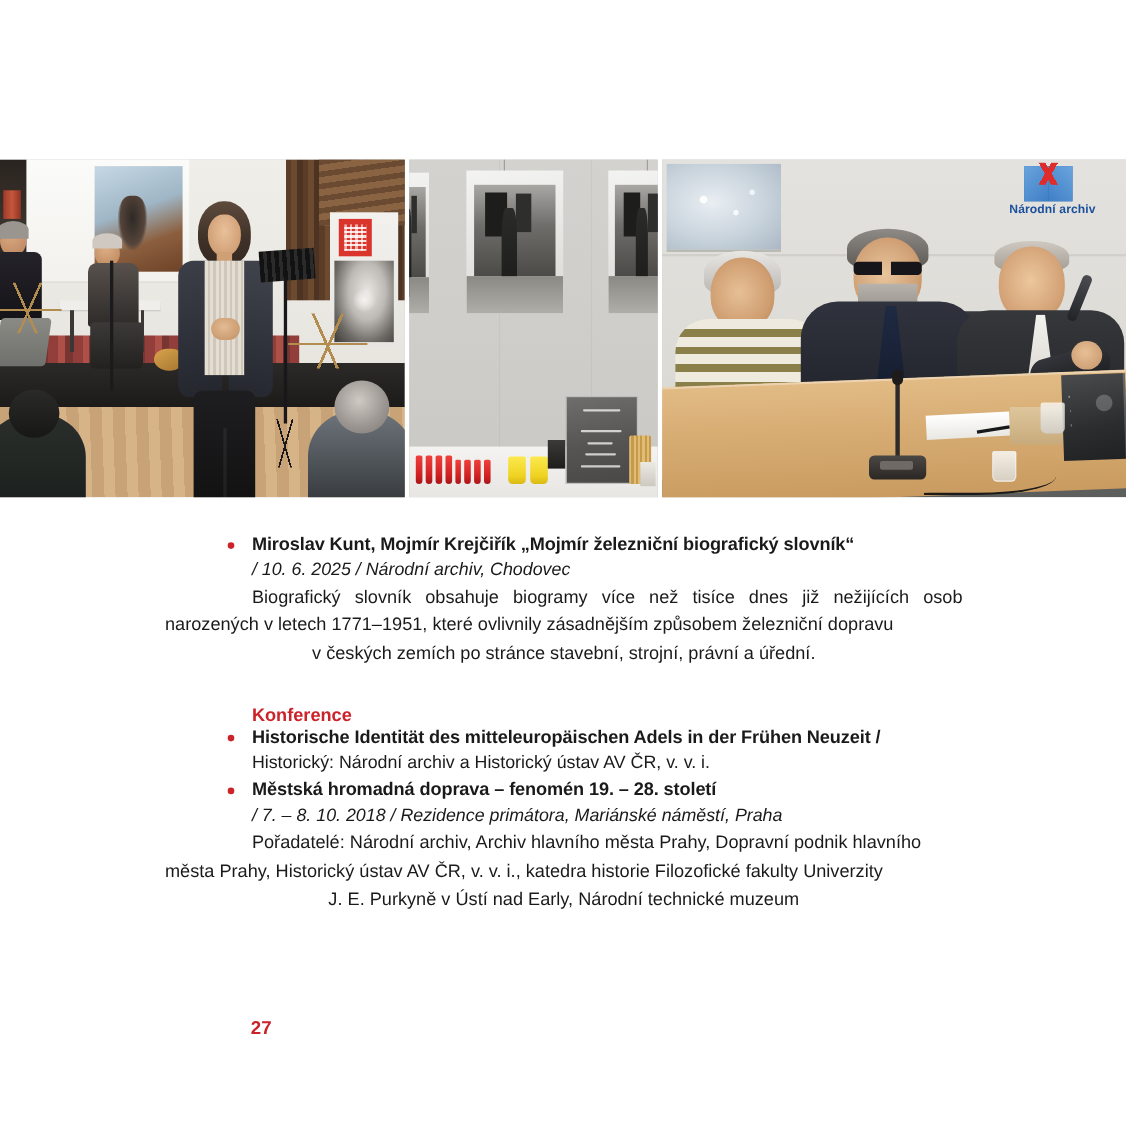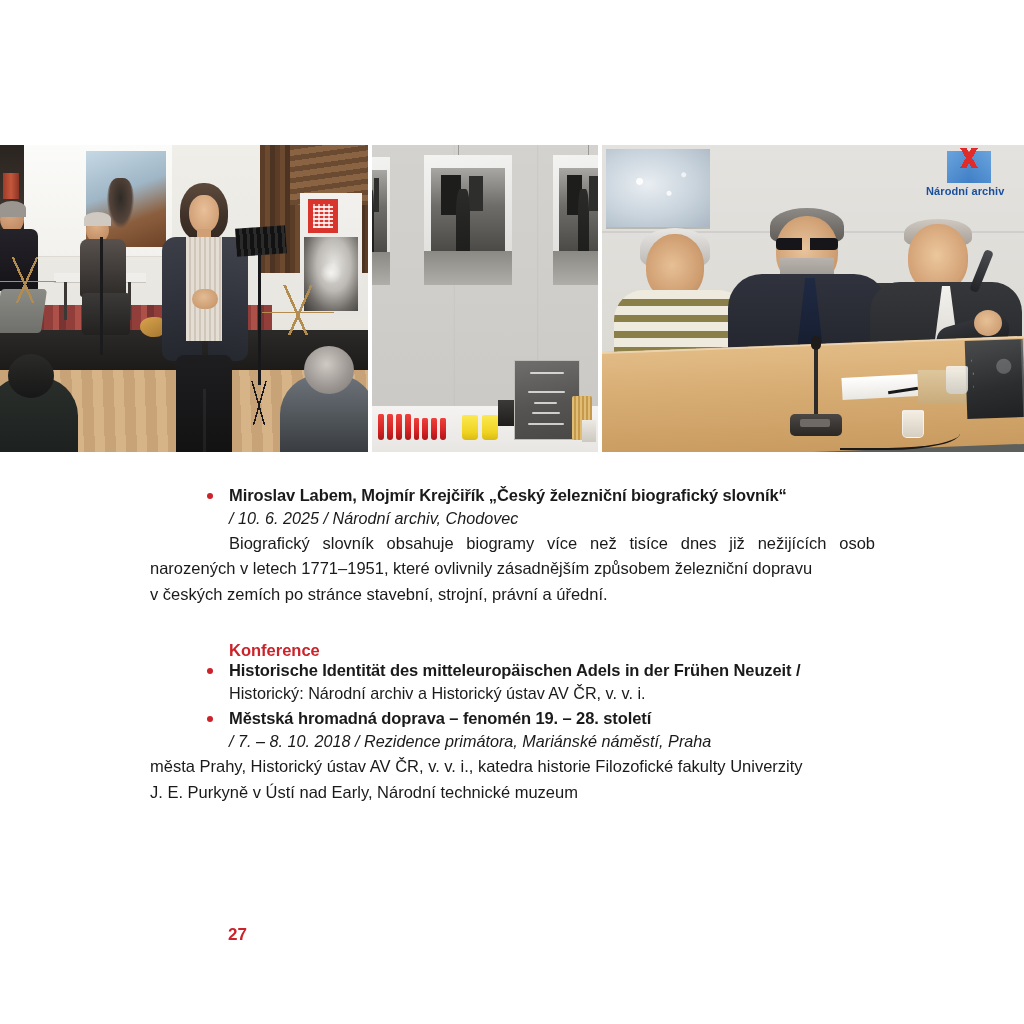--- a/index.html
+++ b/index.html
@@ -369,22 +369,22 @@
     background:
       radial-gradient(circle at 30% 40%, rgba(255,255,255,.9) 0 3px, transparent 4px),
       radial-gradient(circle at 62% 58%, rgba(255,255,255,.8) 0 2px, transparent 3px),
       radial-gradient(circle at 78% 30%, rgba(255,255,255,.7) 0 2px, transparent 3px);
   }
   .p3-seam {
     position: absolute; left: 0; right: 0; top: 86px; height: 2px;
     background: rgba(0,0,0,.07);
   }
   .p3-logo {
-    position: absolute; right: 12px; top: 6px; width: 86px; height: 52px;
-    text-align: left;
+    position: absolute; right: 28px; top: 6px; width: 86px; height: 52px;
+    text-align: right;
   }
   .p3-logo-mark {
     position: relative; width: 44px; height: 32px; margin: 0 auto;
     background: #1f5fb4;
   }
   .p3-logo-mark:before{
     content:""; position:absolute; left:0; top:0; width:50%; height:100%;
     background: linear-gradient(135deg,#6aa4dd 0%,#3f7fc6 100%);
   }
   .p3-logo-mark:after{
@@ -625,21 +625,21 @@
   }
   .para {
     font-size: 16.5px;
     line-height: 1.52;
     text-align: justify;
     text-justify: inter-word;
     text-indent: 79px;
     color: #1a1a1a;
     margin-top: 1px;
   }
-  .para-last { text-align: left; }
+  .para-last { text-align: center; }
   .section-head {
     font-size: 16.5px;
     font-weight: bold;
     color: #cc2229;
     padding-left: 79px;
   }
   .gap-large { height: 34px; }
   .gap-small { height: 3px; }
 
   .page-number {
@@ -797,21 +797,21 @@
     <div class="p3-cable"></div>
   </div>
 
 </div>
 
 <div class="content">
 
   <div class="entry">
     <div class="bullet-row">
       <span class="bullet-dot"></span>
-      <div class="title">Miroslav Labem, Mojmír Krejčiřík „Český železniční biografický slovník“</div>
+      <div class="title">Miroslav Kunt, Mojmír Krejčiřík „Mojmír železniční biografický slovník“</div>
     </div>
     <div class="subtitle">/ 10. 6. 2025 / Národní archiv, Chodovec</div>
     <div class="para">Biografický slovník obsahuje biogramy více než tisíce dnes již nežijících osob narozených v letech 1771–1951, které ovlivnily zásadnějším způsobem železniční dopravu</div>
     <div class="para para-last" style="text-indent:0">v českých zemích po stránce stavební, strojní, právní a úřední.</div>
   </div>
 
   <div class="gap-large"></div>
 
   <div class="section-head">Konference</div>
 
@@ -824,19 +824,20 @@
   </div>
 
   <div class="gap-small"></div>
 
   <div class="entry">
     <div class="bullet-row">
       <span class="bullet-dot"></span>
       <div class="title">Městská hromadná doprava – fenomén 19. – 28. století</div>
     </div>
     <div class="subtitle">/ 7. – 8. 10. 2018 / Rezidence primátora, Mariánské náměstí, Praha</div>
+    <div class="para">Pořadatelé: Národní archiv, Archiv hlavního města Prahy, Dopravní podnik hlavního</div>
     <div class="para" style="text-indent:0">města Prahy, Historický ústav AV ČR, v. v. i., katedra historie Filozofické fakulty Univerzity</div>
     <div class="para para-last" style="text-indent:0">J. E. Purkyně v Ústí nad Early, Národní technické muzeum</div>
   </div>
 
 </div>
 
 <div class="page-number">27</div>
 
 </body></html>

